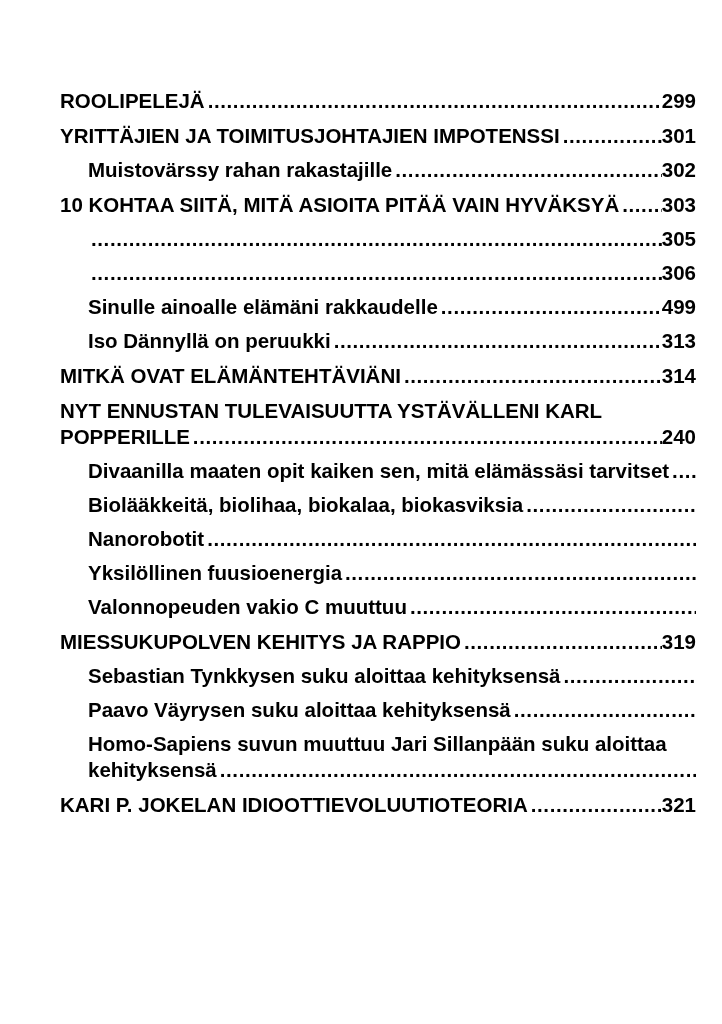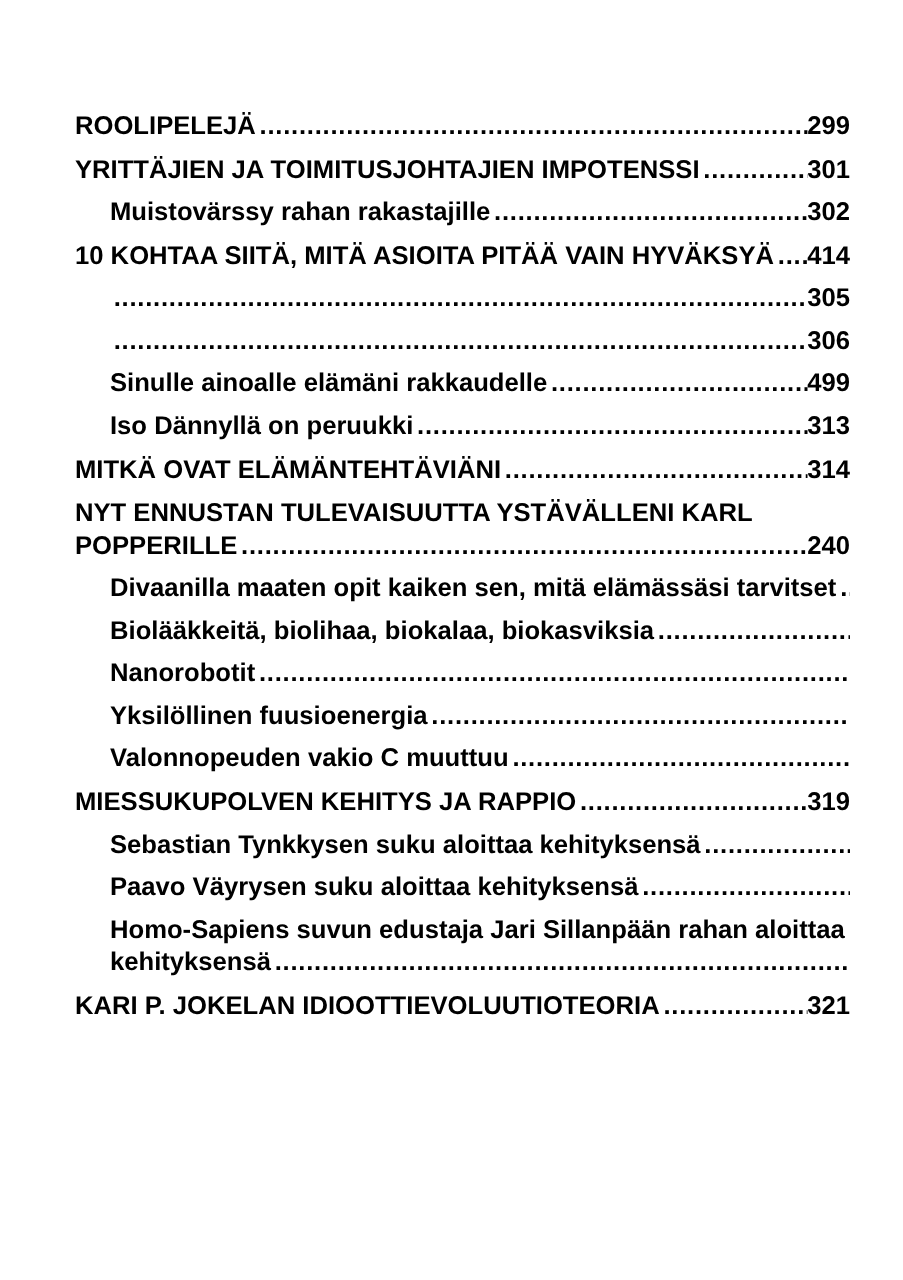--- a/index.html
+++ b/index.html
@@ -12,21 +12,21 @@
     width: 722px;
     height: 1024px;
     font-family: "Liberation Sans", "DejaVu Sans", sans-serif;
     color: #000000;
     overflow: hidden;
   }
   .doc-page {
     box-sizing: border-box;
     width: 722px;
     height: 1024px;
-    padding: 88px 42px 0 60px;
+    padding: 88px 26px 0 60px;
     background: #ffffff;
     overflow: hidden;
   }
   .toc {
     width: 100%;
   }
   .entry {
     margin: 0 0 8px 0;
   }
   .entry.heading {
@@ -91,21 +91,21 @@
         <div class="line with-leader">
           <span class="title">Muistovärssy rahan rakastajille</span>
           <span class="leader"><span class="dots">................................................................................................................................................................</span></span>
           <span class="pageno">302</span>
         </div>
       </div>
       <div class="entry heading">
         <div class="line with-leader">
           <span class="title">10 KOHTAA SIITÄ, MITÄ ASIOITA PITÄÄ VAIN HYVÄKSYÄ</span>
           <span class="leader"><span class="dots">................................................................................................................................................................</span></span>
-          <span class="pageno">414</span>
+          <span class="pageno">303</span>
         </div>
       </div>
       <div class="entry sub">
         <div class="line with-leader">
           <span class="leader"><span class="dots">................................................................................................................................................................</span></span>
           <span class="pageno">305</span>
         </div>
       </div>
       <div class="entry sub">
         <div class="line with-leader">
@@ -192,21 +192,21 @@
         </div>
       </div>
       <div class="entry sub">
         <div class="line with-leader">
           <span class="title">Paavo Väyrysen suku aloittaa kehityksensä</span>
           <span class="leader"><span class="dots">................................................................................................................................................................</span></span>
           <span class="pageno"></span>
         </div>
       </div>
       <div class="entry sub">
-        <div class="line"><span class="title">Homo-Sapiens suvun edustaja Jari Sillanpään rahan aloittaa</span></div>
+        <div class="line"><span class="title">Homo-Sapiens suvun muuttuu Jari Sillanpään suku aloittaa</span></div>
         <div class="line with-leader">
           <span class="title">kehityksensä</span>
           <span class="leader"><span class="dots">................................................................................................................................................................</span></span>
           <span class="pageno"></span>
         </div>
       </div>
       <div class="entry heading">
         <div class="line with-leader">
           <span class="title">KARI P. JOKELAN IDIOOTTIEVOLUUTIOTEORIA</span>
           <span class="leader"><span class="dots">................................................................................................................................................................</span></span>

